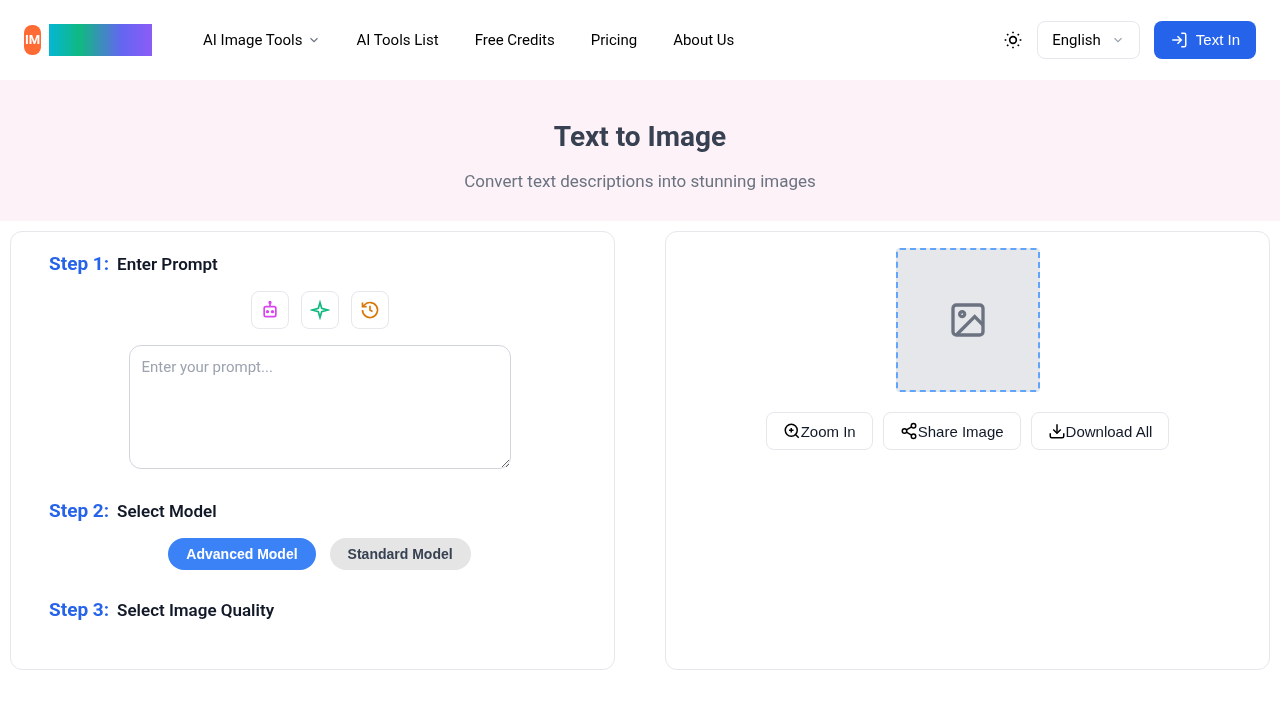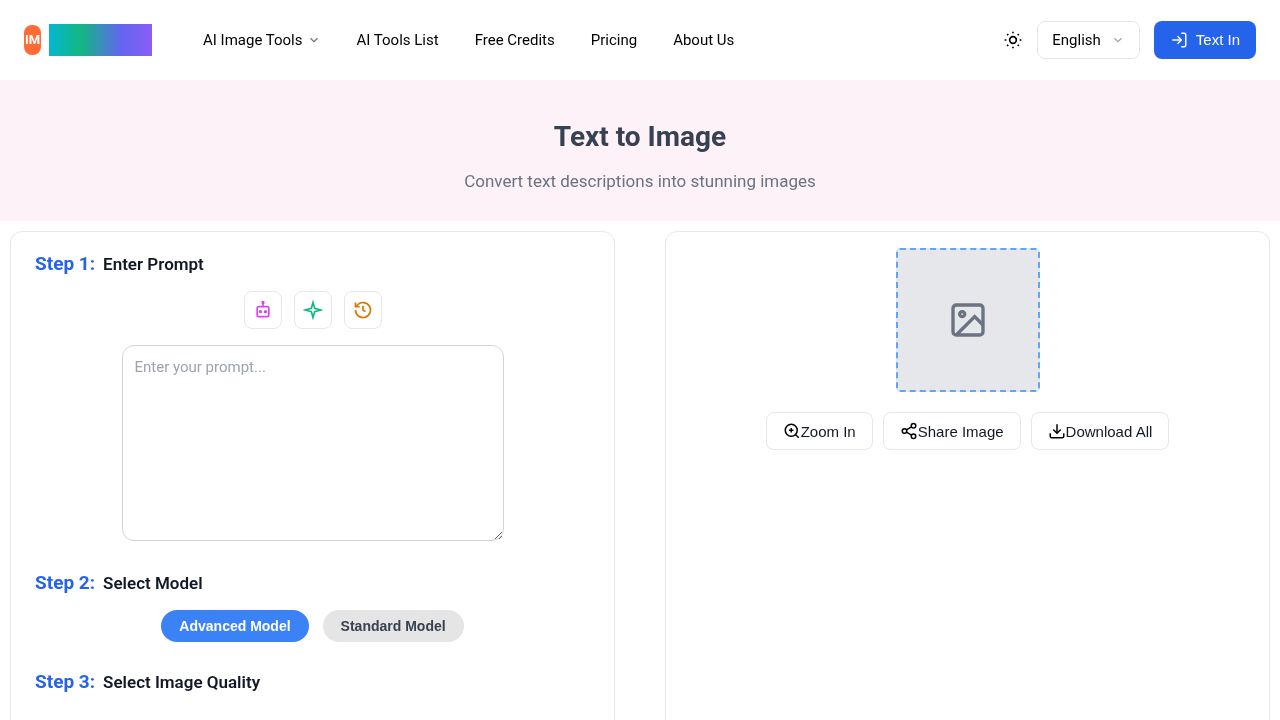--- a/index.html
+++ b/index.html
@@ -152,21 +152,21 @@
       border: 1px solid #e5e7eb;
       border-radius: 8px;
       display: flex;
       align-items: center;
       justify-content: center;
       cursor: pointer;
       background: white;
     }
     .prompt-textarea {
       width: 382px;
-      height: 196px;
+      height: 124px;
       border: 1px solid #d1d5db;
       border-radius: 12px;
       padding: 12px;
       font-size: 15px;
       font-family: inherit;
       resize: both;
       margin: 0 auto 30px;
       display: block;
       color: #374151;
     }
@@ -191,20 +191,21 @@
     .pill-active {
       background: #3b82f6;
       color: white;
     }
     .pill-inactive {
       background: #e5e5e5;
       color: #374151;
     }
     .step-section {
       margin-bottom: 28px;
+      margin-left: 14px;
     }
     .image-placeholder {
       width: 144px;
       height: 144px;
       margin: 0 auto 20px;
       border: 2px dashed #60a5fa;
       border-radius: 4px;
       background: #e5e7eb;
       display: flex;
       align-items: center;

